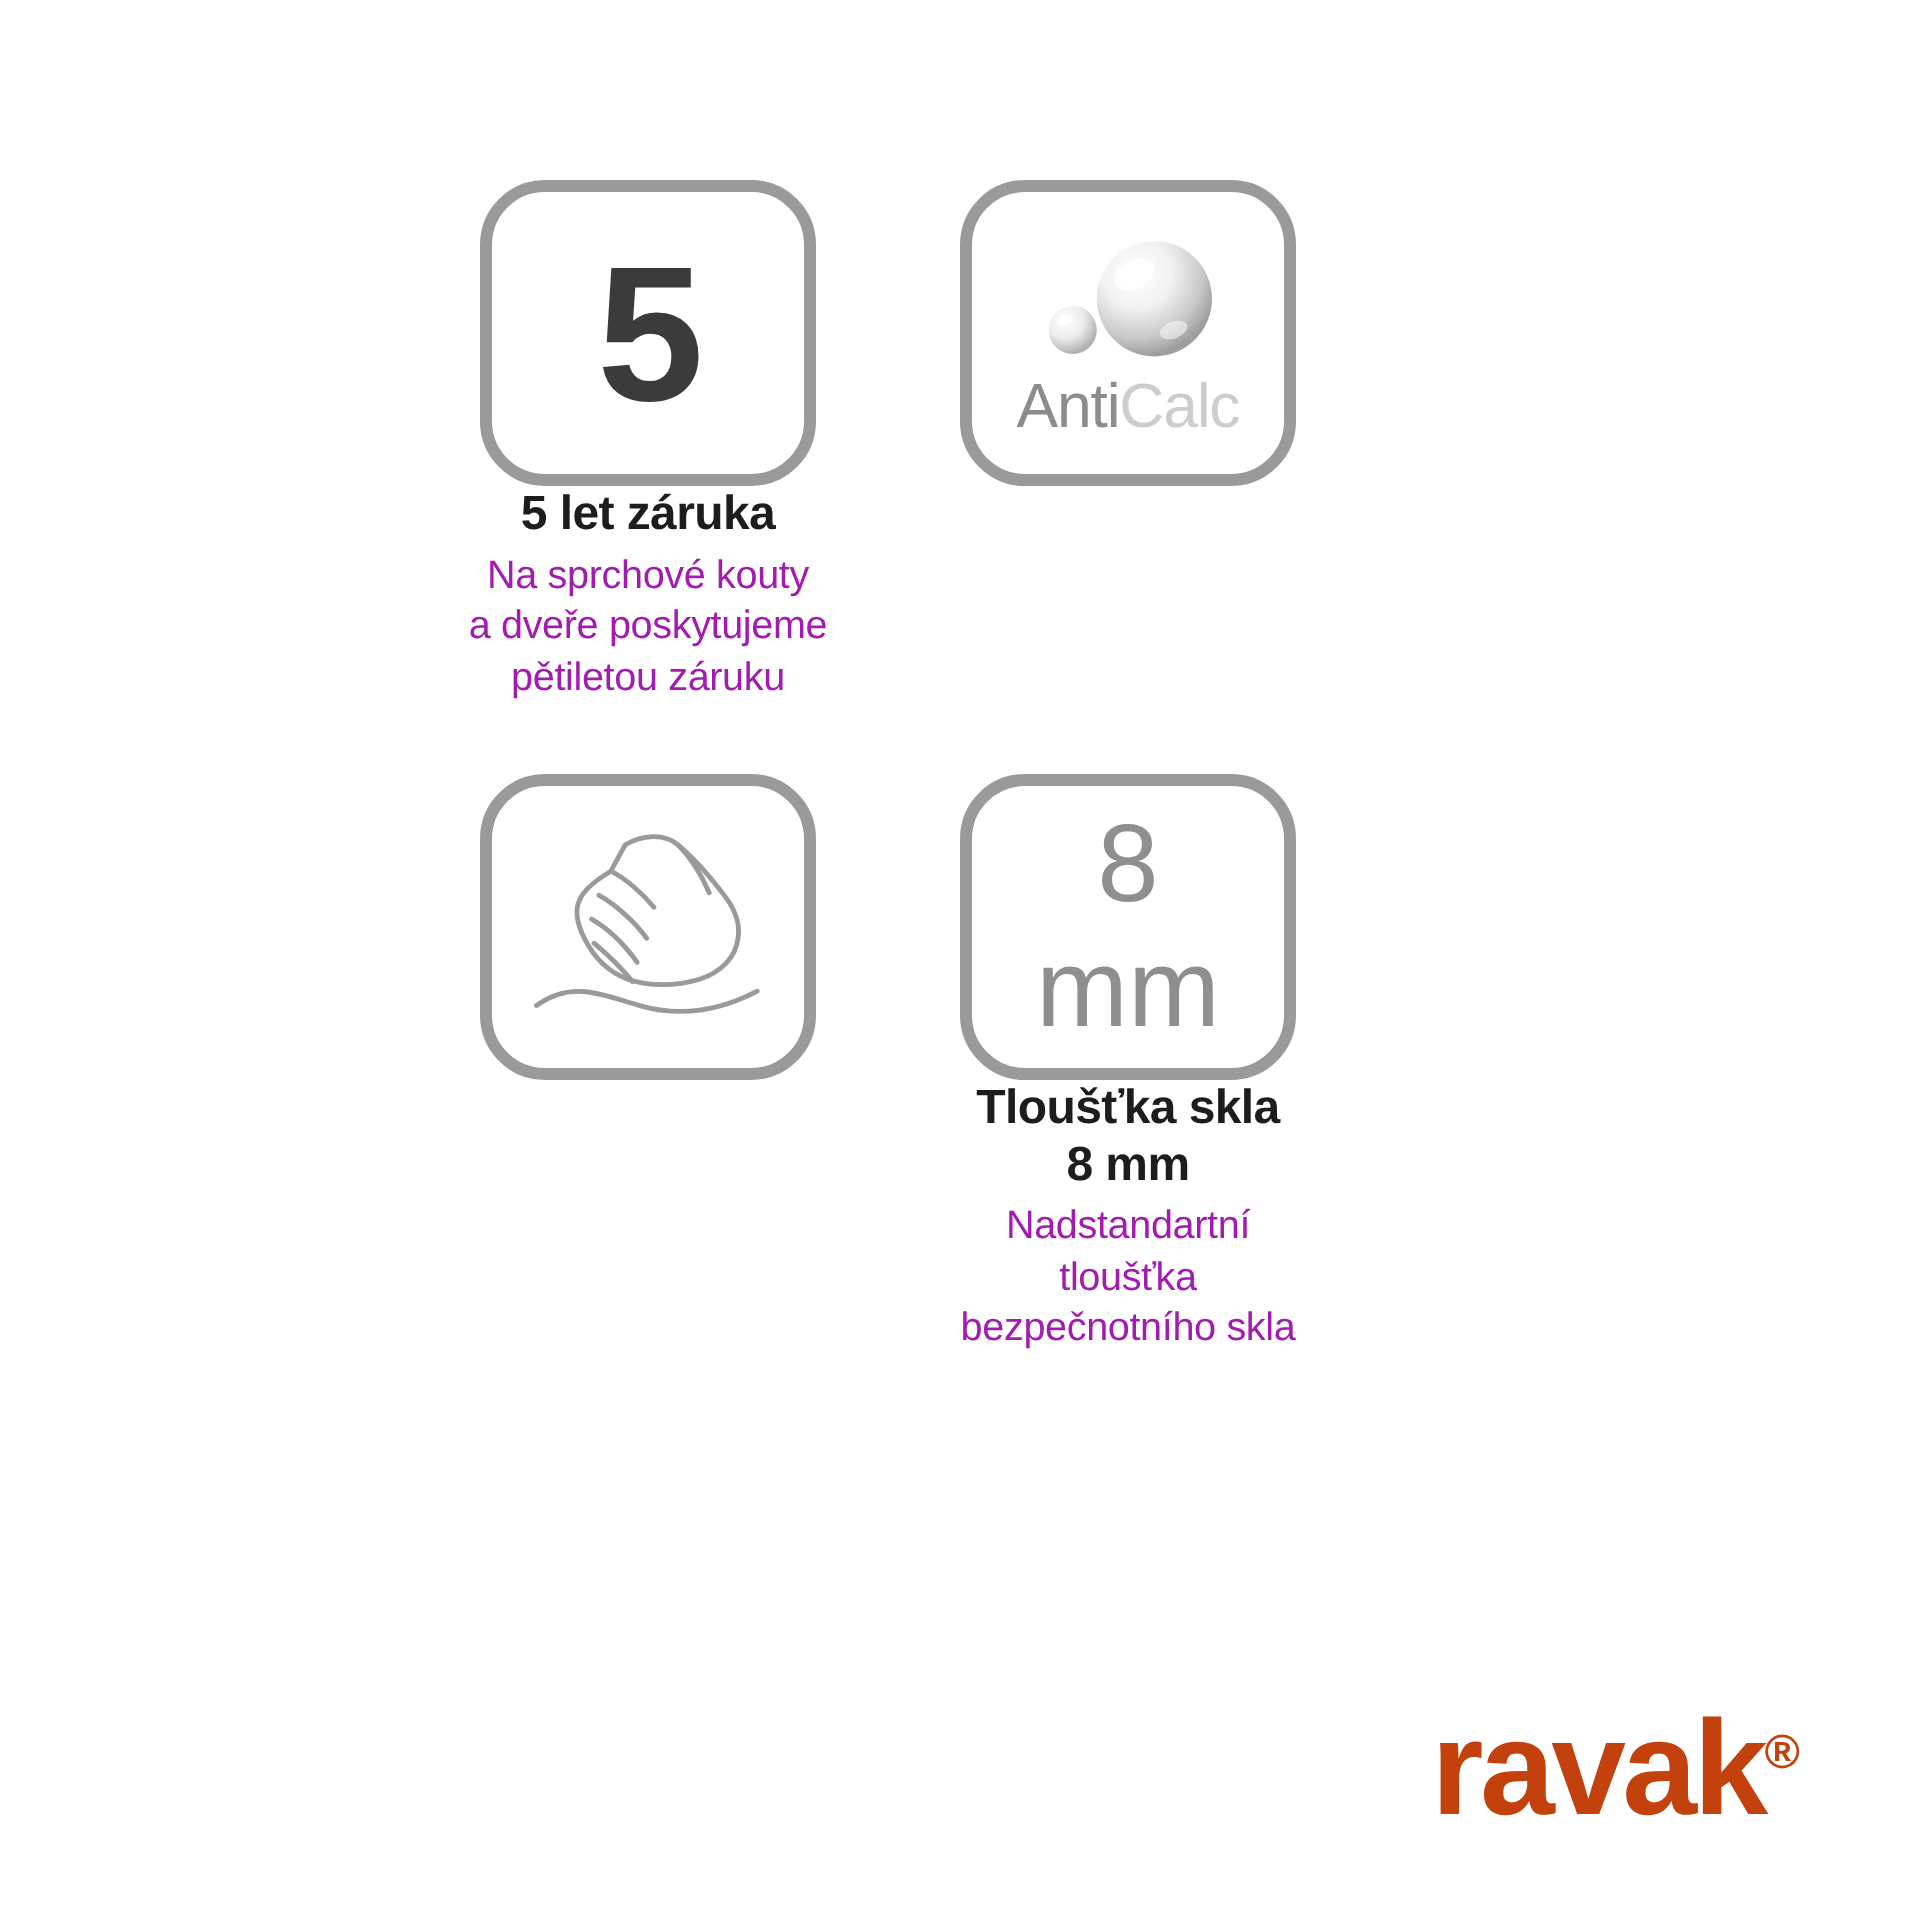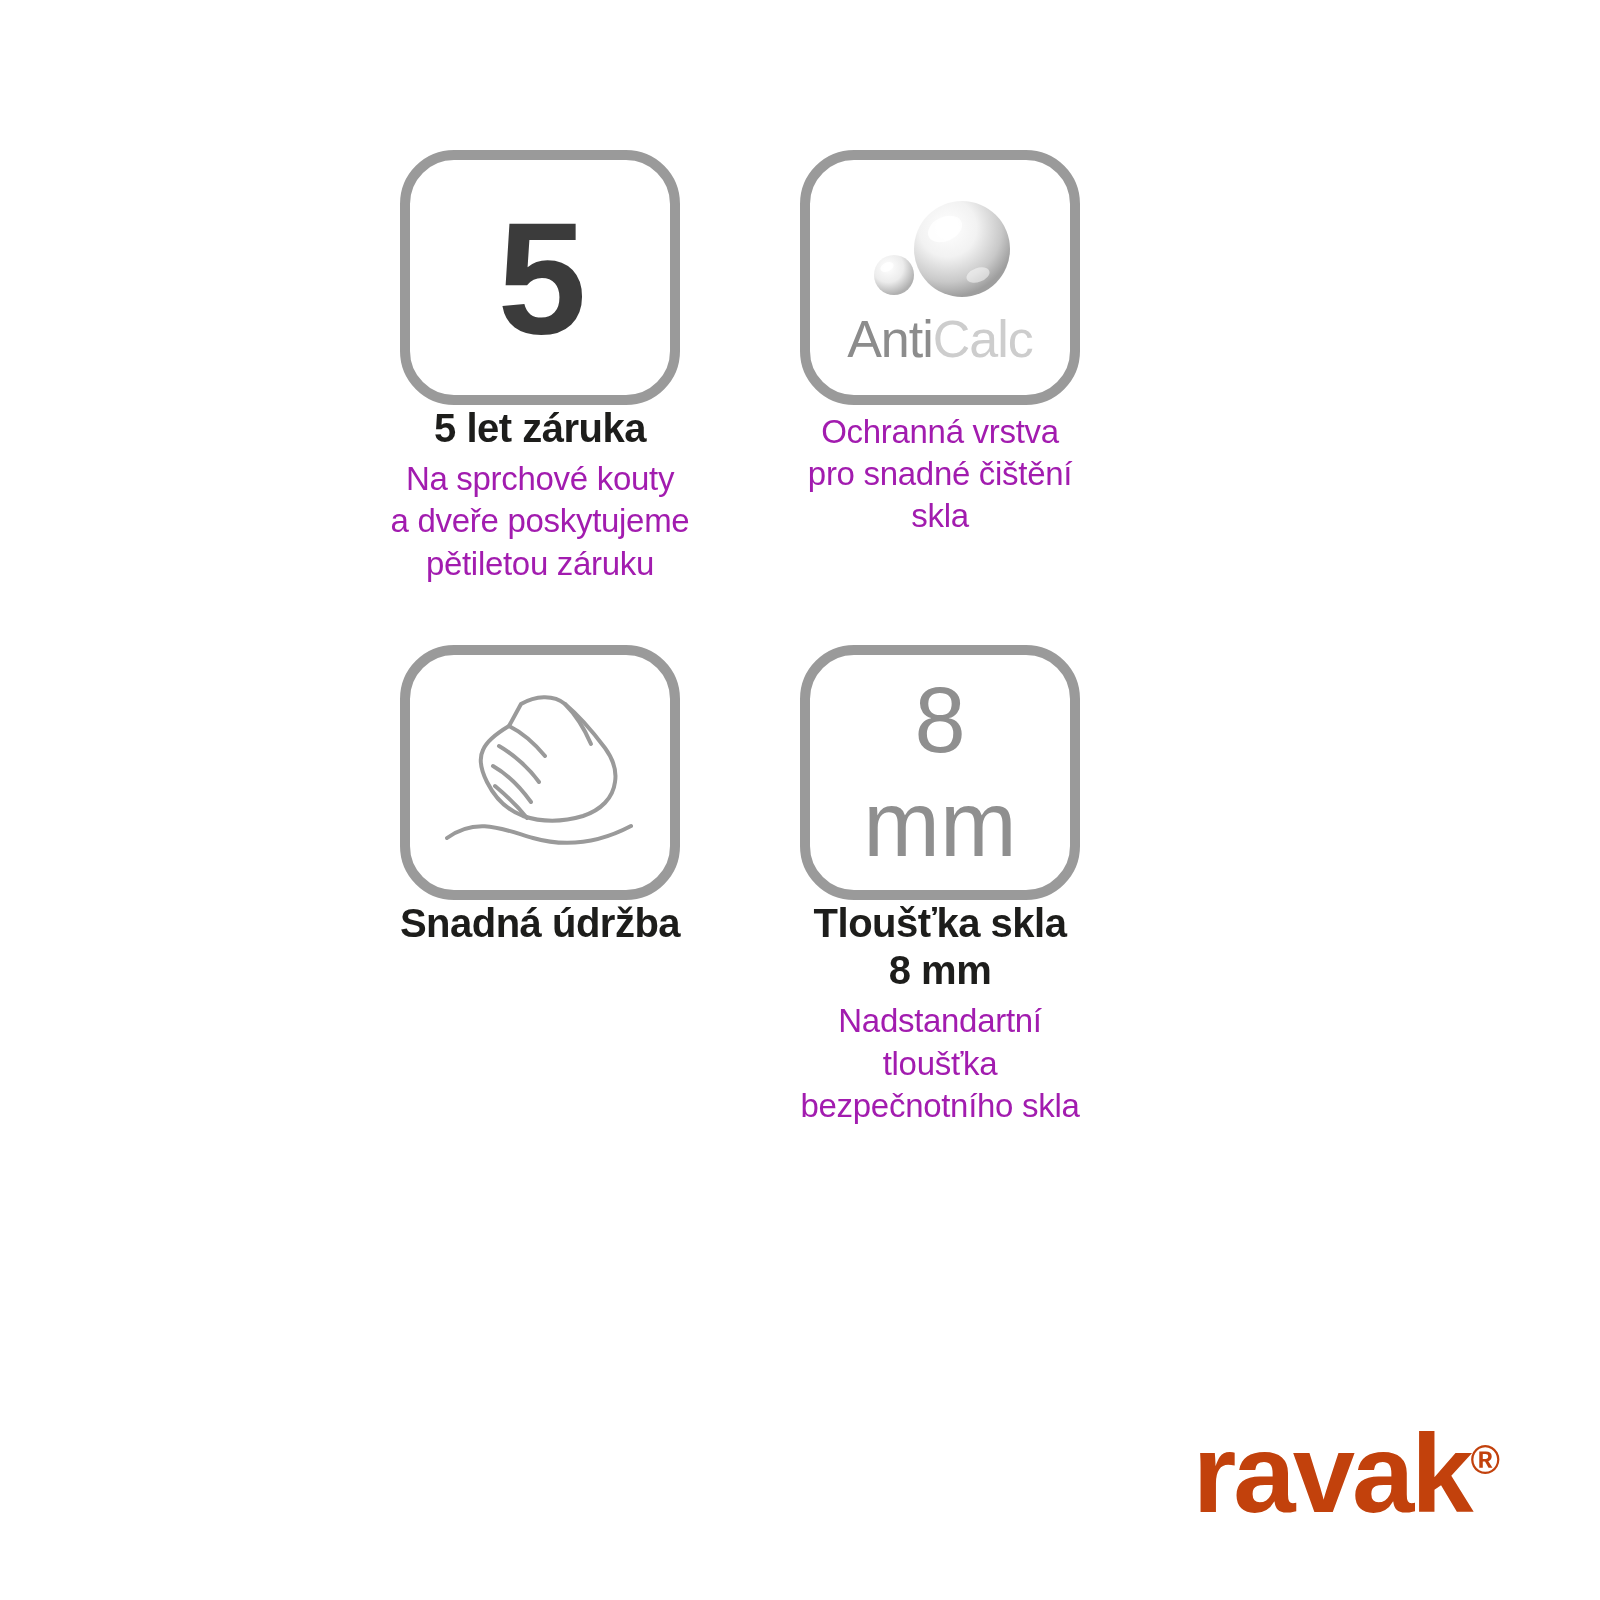--- a/index.html
+++ b/index.html
@@ -152,38 +152,36 @@
           </defs>
           <circle cx="112" cy="52" r="48" fill="url(#bubbleBig)"></circle>
           <ellipse cx="95" cy="32" rx="18" ry="12" fill="#ffffff" opacity="0.85" transform="rotate(-25 95 32)"></ellipse>
           <ellipse cx="128" cy="78" rx="12" ry="7" fill="#ffffff" opacity="0.5" transform="rotate(-20 128 78)"></ellipse>
           <circle cx="44" cy="78" r="20" fill="url(#bubbleSm)"></circle>
           <ellipse cx="37" cy="70" rx="7" ry="4.5" fill="#ffffff" opacity="0.85" transform="rotate(-25 37 70)"></ellipse>
         </svg>
         <div class="anticalc-text"><span class="anti">Anti</span><span class="calc">Calc</span></div>
       </div>
     </div>
-    <div class="feature-desc">Ochranná vrstva<br>pro snadné čištění skla</div>
   </div>
 
   <div class="feature">
     <div class="icon-box">
       <svg width="230" height="205" viewBox="0 0 230 205">
         <g fill="none" stroke="#9a9a9a" stroke-width="4" stroke-linecap="round" stroke-linejoin="round">
           <path d="M96 34 C110 26 128 24 140 34 C152 44 168 62 180 78 C188 89 192 100 190 112 C188 128 176 140 158 146 C138 152 116 152 98 146 C82 140 70 128 62 112 C56 100 54 88 58 80 C62 70 74 62 84 56 Z"></path>
           <path d="M84 56 C96 62 110 74 120 86"></path>
           <path d="M74 76 C88 84 104 98 114 112"></path>
           <path d="M68 96 C82 104 96 118 106 132"></path>
           <path d="M70 116 C82 126 94 138 102 148"></path>
           <path d="M140 34 C150 44 160 60 166 74"></path>
           <path d="M22 168 C52 146 80 160 108 168 C136 176 168 176 206 156"></path>
         </g>
       </svg>
     </div>
-    <div class="feature-title">Snadná údržba</div>
   </div>
 
   <div class="feature">
     <div class="icon-box">
       <div class="mm-wrap">
         <span class="mm-num">8</span>
         <span class="mm-unit">mm</span>
       </div>
     </div>
     <div class="feature-title">Tloušťka skla<br>8 mm</div>

